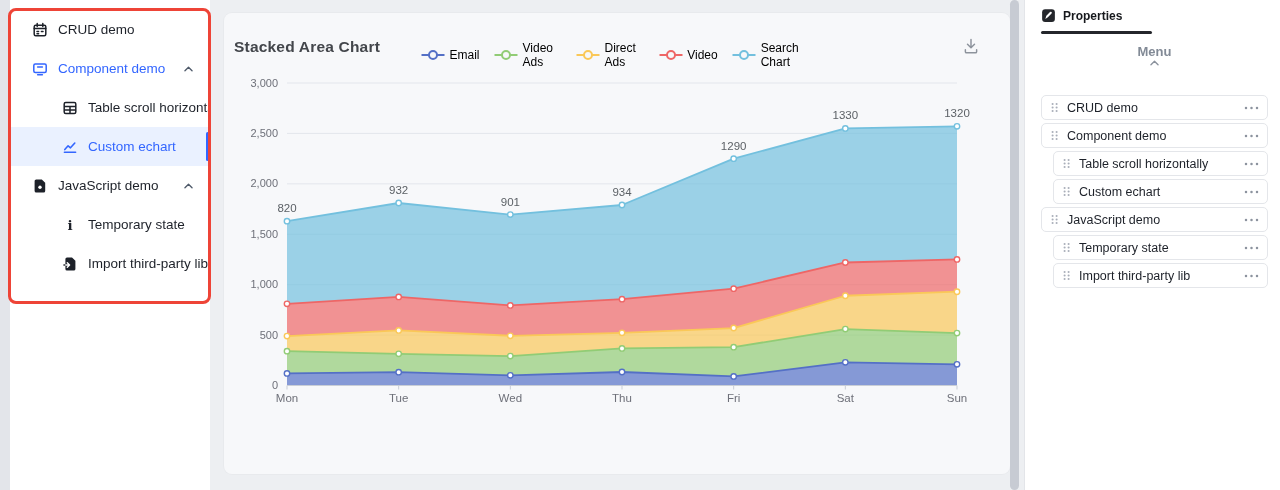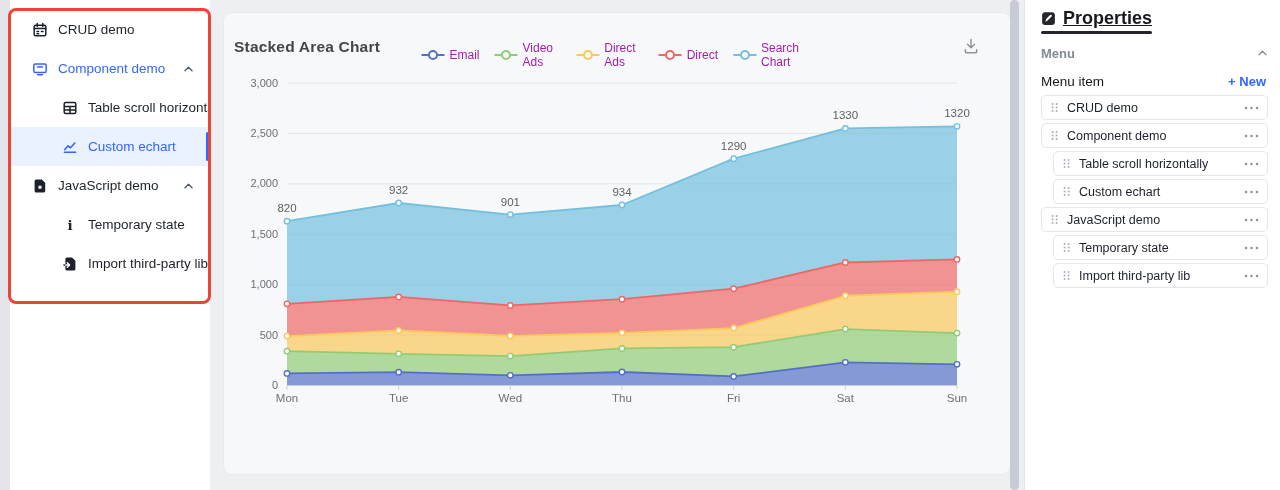--- a/index.html
+++ b/index.html
@@ -31,34 +31,34 @@
   
   .canvas { position:absolute; left:210px; top:0; width:814px; height:356px; background:#edeff2; }
   .chart-card { position:absolute; left:14px; top:13px; width:786px; height:461px;
             background:#f7f8fa; border-radius:8px; box-shadow:0 0 0 1px rgba(0,0,0,0.02); }
   .card-title { position:absolute; left:10px; top:25px; font-size:15.5px; font-weight:700;
             color:#43464b; letter-spacing:.2px; }
   .legend { position:absolute; left:50%; transform:translateX(-50%); top:28px;
             display:flex; align-items:center; gap:14px; }
   .leg-item { display:flex; align-items:center; gap:4px; cursor:pointer; }
   .leg-item svg { display:block; }
-  .leg-label { font-size:12px; color:#a21caf; }
+  .leg-label { font-size:12px; color:#000000; }
   .download-btn { position:absolute; right:30px; top:24px; width:18px; height:18px; cursor:pointer; line-height:0; }
   .chart-svg { position:absolute; left:0; top:0; }
   
   .v-scrollbar { position:absolute; left:1008px; top:0; width:16px; height:490px; }
   .v-thumb { position:absolute; left:2px; top:0; width:9px; height:490px; background:#c7cbd3; border-radius:5px; }
   
   .props { position:absolute; left:1024px; top:0; width:256px; height:490px; background:#ffffff;
             border-left:1px solid #e3e5e9; }
   .props-tab { position:absolute; left:16px; top:8px; display:flex; align-items:center; gap:7px; cursor:pointer; }
-  .props-tab-label { font-size:18px; font-weight:700; color:#17191d;text-decoration:underline; }
+  .props-tab-label { font-size:12px; font-weight:700; color:#17191d; }
   .props-underline { position:absolute; left:16px; top:31px; width:111px; height:2.5px; background:#24262b; border-radius:2px; }
   .section-row { position:absolute; left:16px; right:12px; top:44px; height:18px;
-            display:flex; align-items:center; justify-content:space-between; cursor:pointer; }
+            display:flex; align-items:center; justify-content:space-between; cursor:pointer;flex-direction:column; }
   .section-label { font-size:13px; color:#828a96; font-weight:600; }
   .section-chevron { color:#8a919c; line-height:0; }
   .menuitem-row { position:absolute; left:16px; right:14px; top:72px; height:18px;
             display:flex; align-items:center; justify-content:space-between; }
   .menuitem-label { font-size:13.5px; color:#17191d; }
   .new-btn { font-size:13px; color:var(--accent); font-weight:600; cursor:pointer; }
   .prop-list { position:absolute; left:0; top:95px; width:100%; }
   .prop-item { position:absolute; height:25px; background:#fff; border:1px solid #e4e6ea; border-radius:5px;
             display:flex; align-items:center; padding:0 8px; gap:8px; cursor:pointer; right:12px; }
   .prop-item .handle { line-height:0; cursor:grab; }
@@ -179,21 +179,21 @@
           </span>
           <span class="leg-label">Direct Ads</span>
         </span>
         <span class="leg-item">
           <span style="line-height: 0;">
             <svg width="25" height="12" viewBox="0 0 25 12">
               <path d="M1 6h23" stroke="#ee6666" stroke-width="2"></path>
               <circle cx="12.5" cy="6" r="4" fill="#f7f8fa" stroke="#ee6666" stroke-width="2"></circle>
             </svg>
           </span>
-          <span class="leg-label">Direct</span>
+          <span class="leg-label">Video</span>
         </span>
         <span class="leg-item">
           <span style="line-height: 0;">
             <svg width="25" height="12" viewBox="0 0 25 12">
               <path d="M1 6h23" stroke="#73c0de" stroke-width="2"></path>
               <circle cx="12.5" cy="6" r="4" fill="#f7f8fa" stroke="#73c0de" stroke-width="2"></circle>
             </svg>
           </span>
           <span class="leg-label">Search Chart</span>
         </span>
@@ -306,24 +306,20 @@
 
   <div class="section-row">
     <span class="section-label">Menu</span>
     <span class="section-chevron">
       <svg width="11" height="8" viewBox="0 0 12 9">
           <path d="M2 6.5L6 2.5l4 4" stroke="currentColor" stroke-width="1.5" fill="none" stroke-linecap="round" stroke-linejoin="round"></path>
         </svg>
     </span>
   </div>
 
-  <div class="menuitem-row">
-    <span class="menuitem-label">Menu item</span>
-    <span class="new-btn">+ New</span>
-  </div>
 
   <div class="prop-list">
       <div class="prop-item" style="top: 0px; left: 16px;">
         <span class="handle"><svg width="9" height="13" viewBox="0 0 9 13">
             <circle cx="2.6" cy="3" r="1.05" fill="#a9aeb9"></circle>
             <circle cx="6.6" cy="3" r="1.05" fill="#a9aeb9"></circle>
             <circle cx="2.6" cy="6.5" r="1.05" fill="#a9aeb9"></circle>
             <circle cx="6.6" cy="6.5" r="1.05" fill="#a9aeb9"></circle>
             <circle cx="2.6" cy="10" r="1.05" fill="#a9aeb9"></circle>
             <circle cx="6.6" cy="10" r="1.05" fill="#a9aeb9"></circle>

